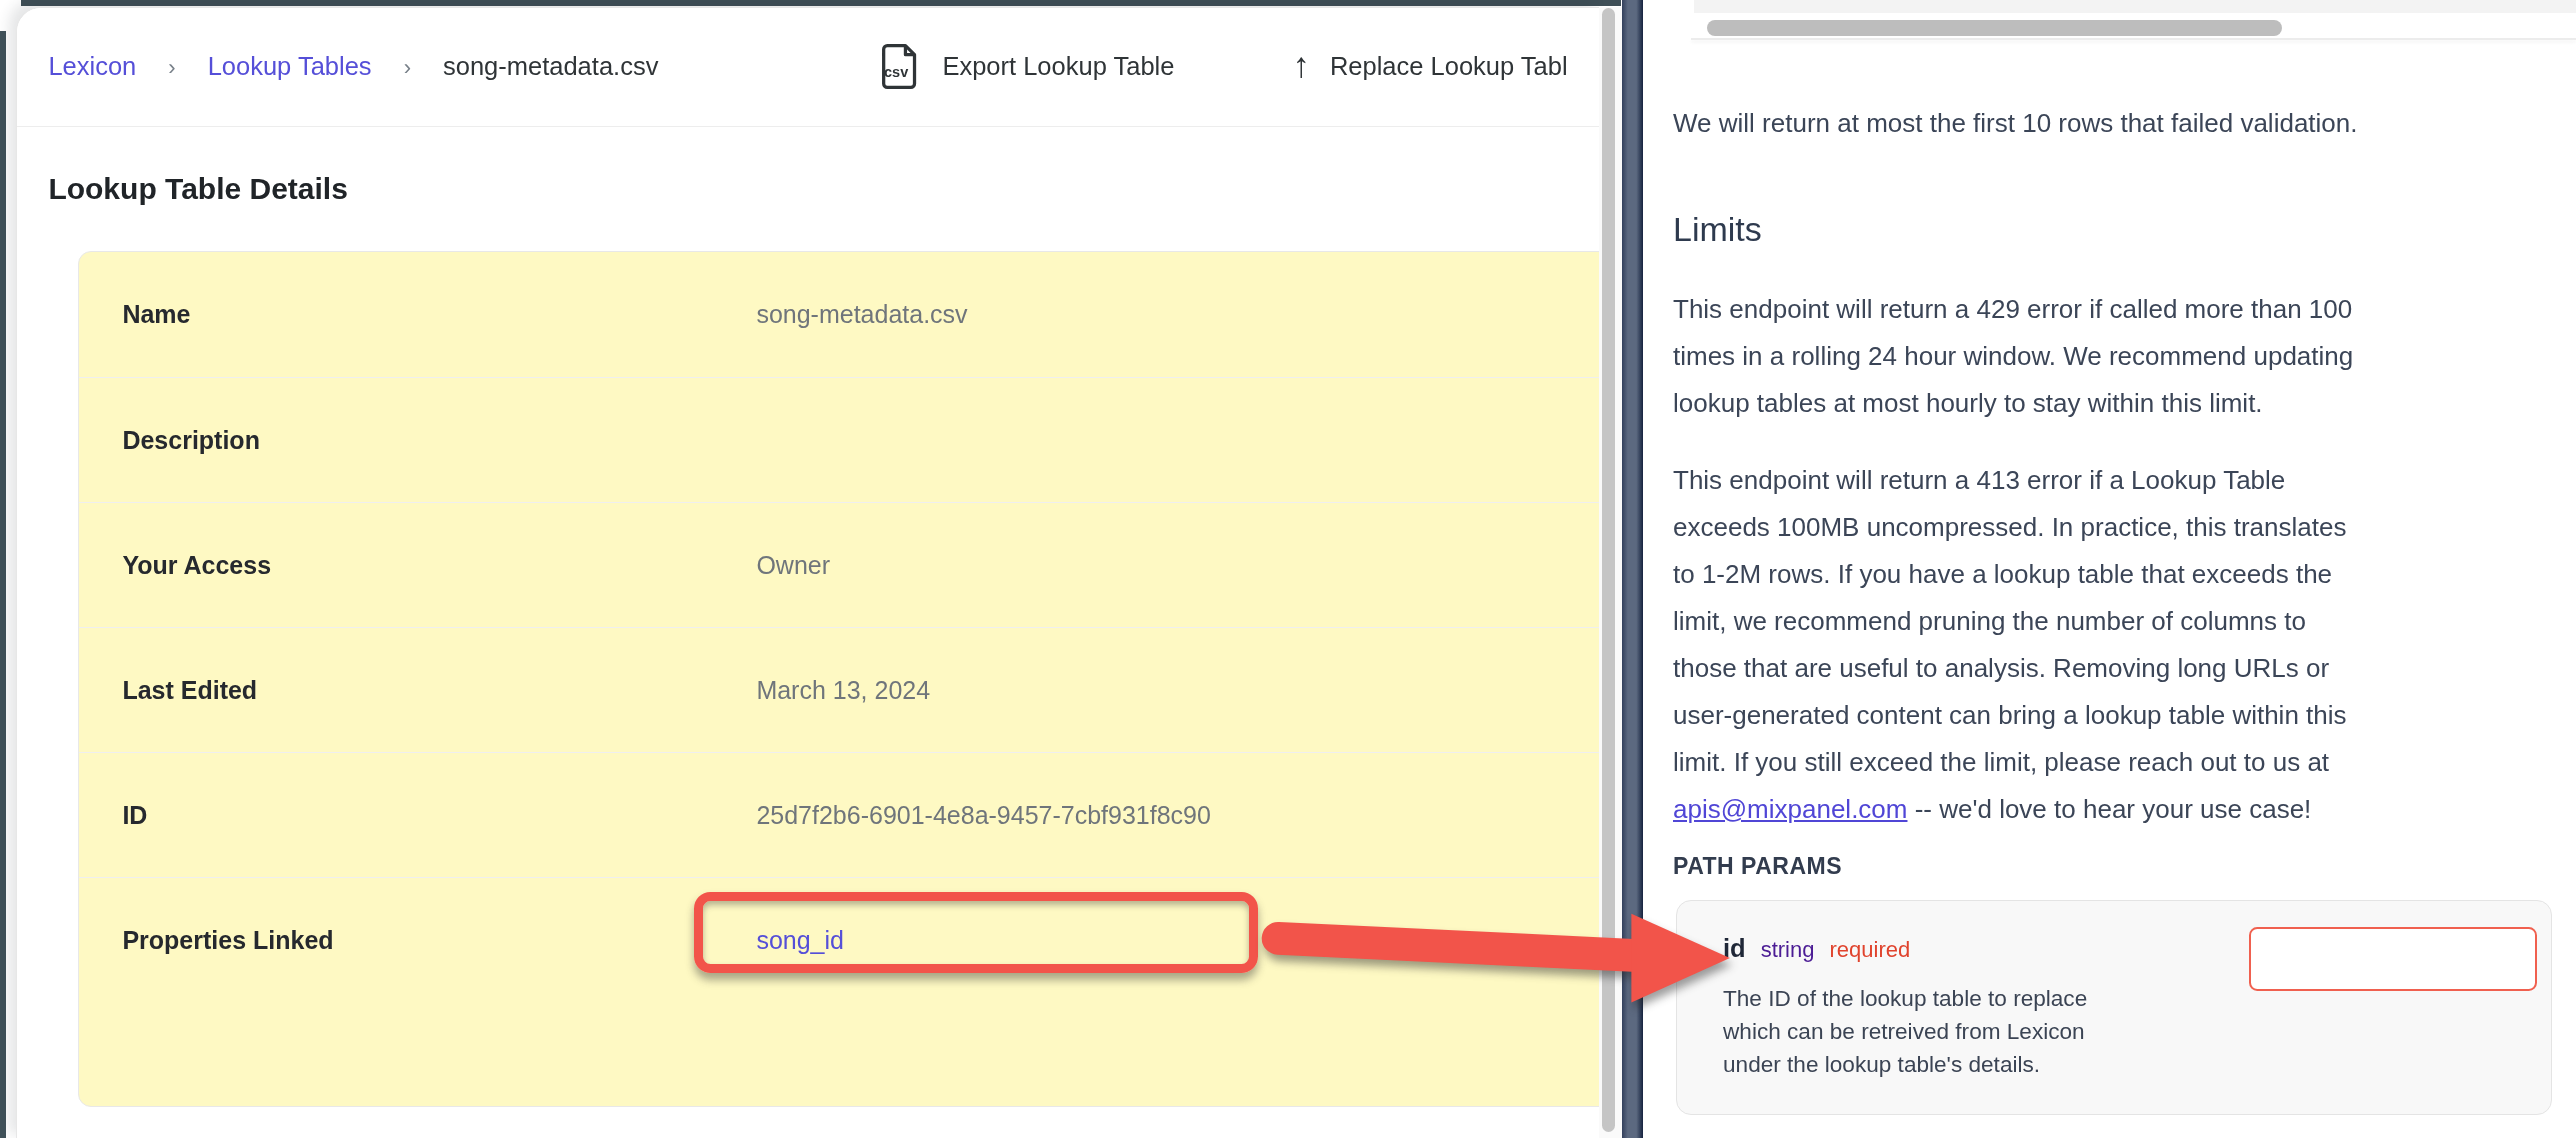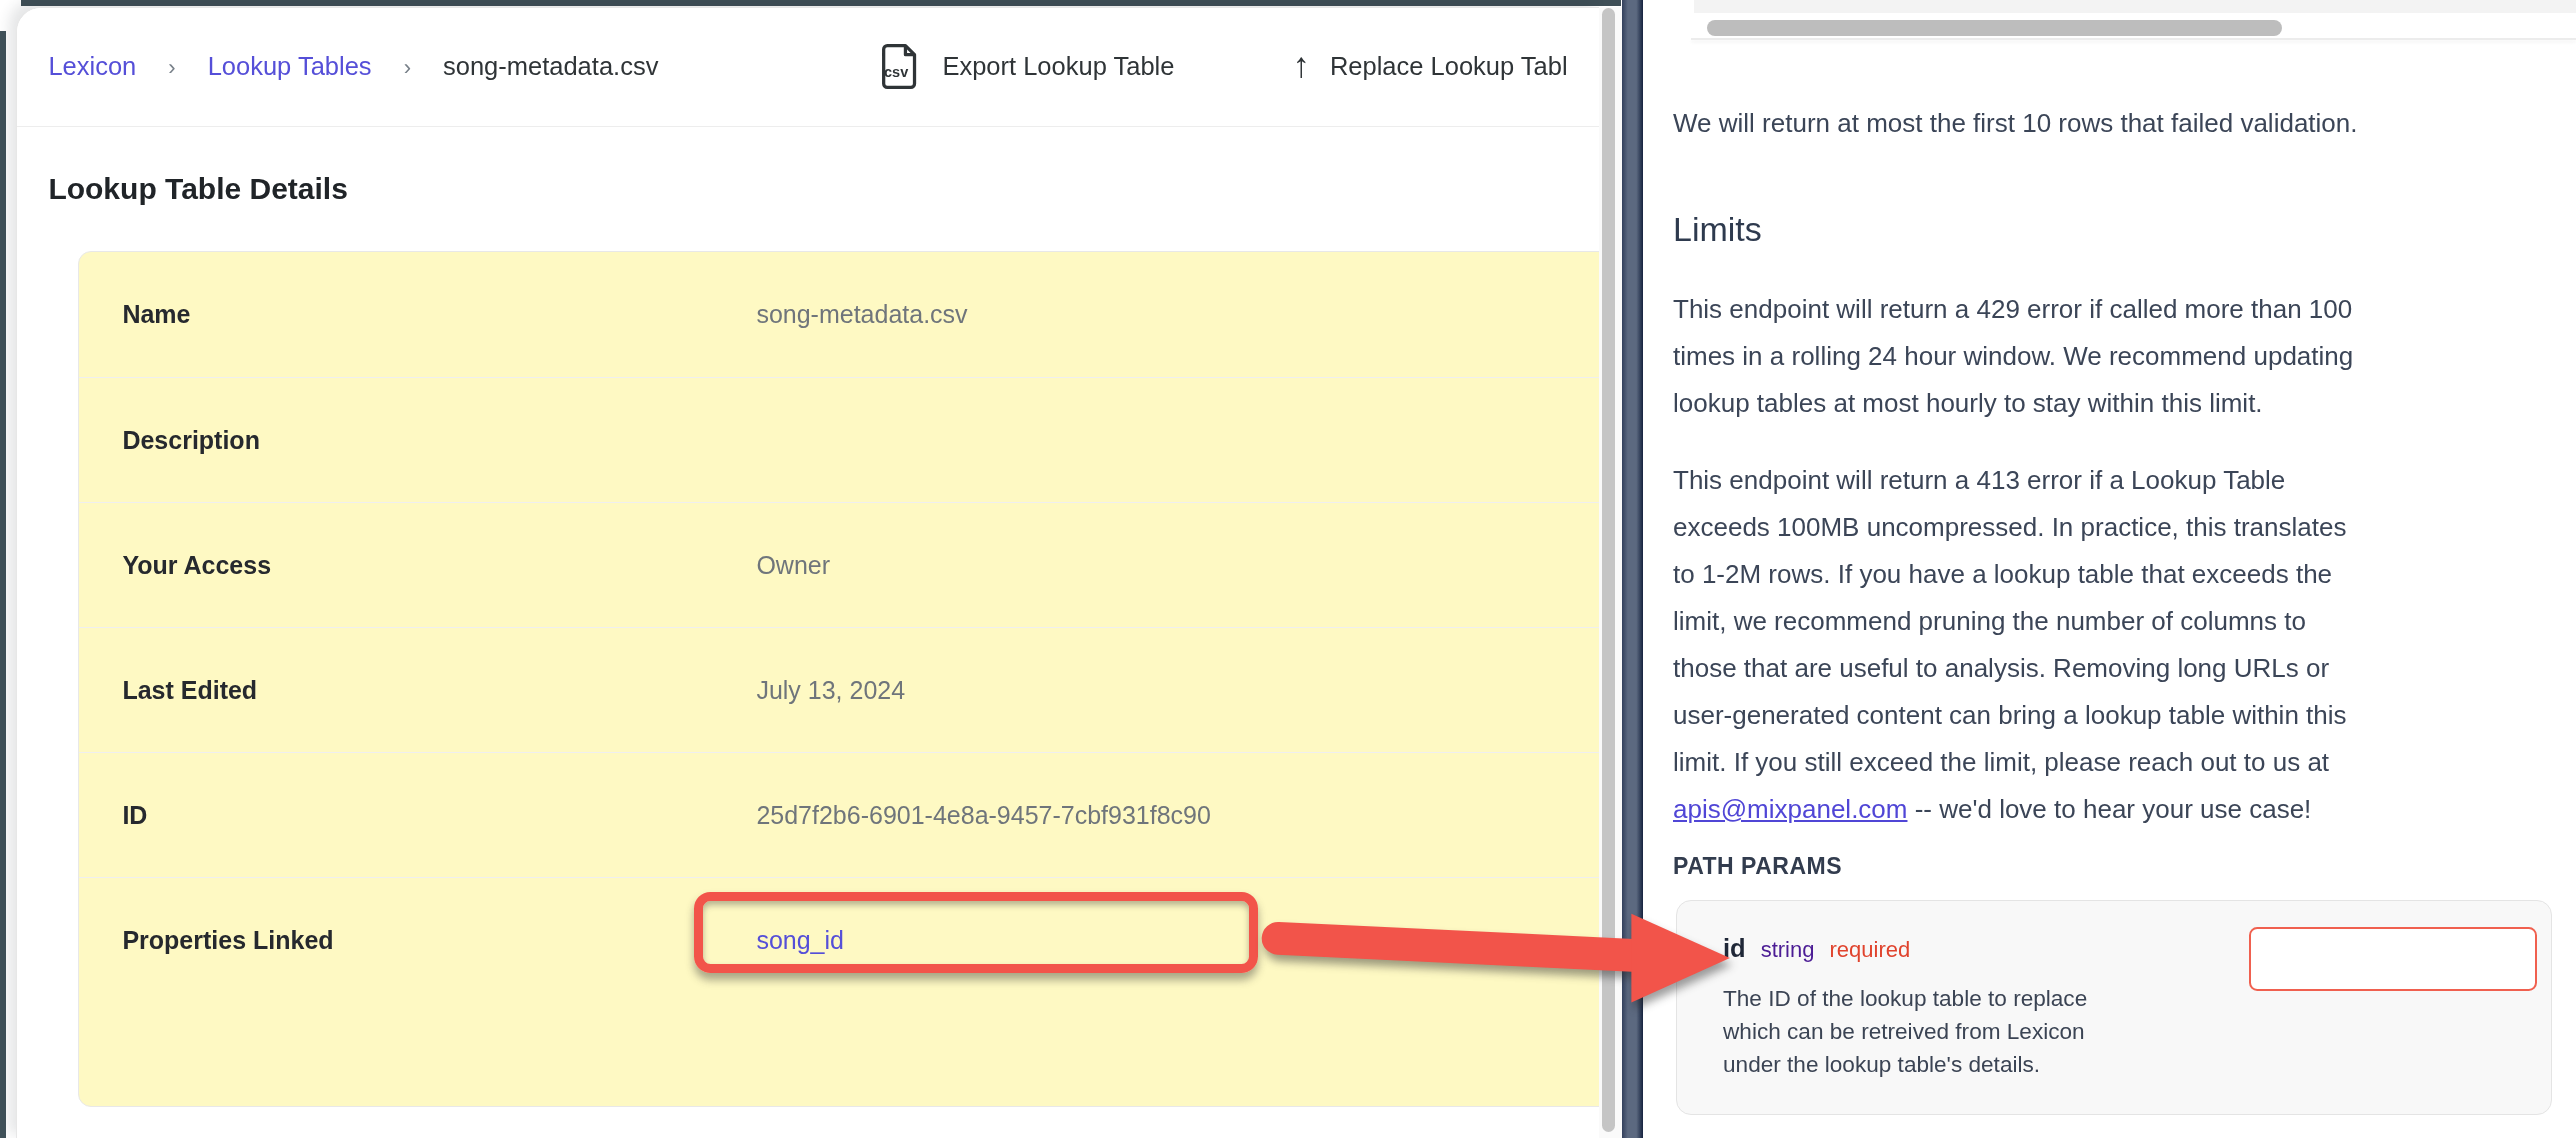--- a/index.html
+++ b/index.html
@@ -124,21 +124,21 @@
       <div class="detail-row">
         <span class="row-label">Description</span>
         <span class="row-value"></span>
       </div>
       <div class="detail-row">
         <span class="row-label">Your Access</span>
         <span class="row-value">Owner</span>
       </div>
       <div class="detail-row">
         <span class="row-label">Last Edited</span>
-        <span class="row-value">July 13, 2024</span>
+        <span class="row-value">March 13, 2024</span>
       </div>
       <div class="detail-row">
         <span class="row-label">ID</span>
         <span class="row-value">25d7f2b6-6901-4e8a-9457-7cbf931f8c90</span>
       </div>
       <div class="detail-row">
         <span class="row-label">Properties Linked</span>
         <span class="row-value link">song_id</span>
       </div>
     </div>

